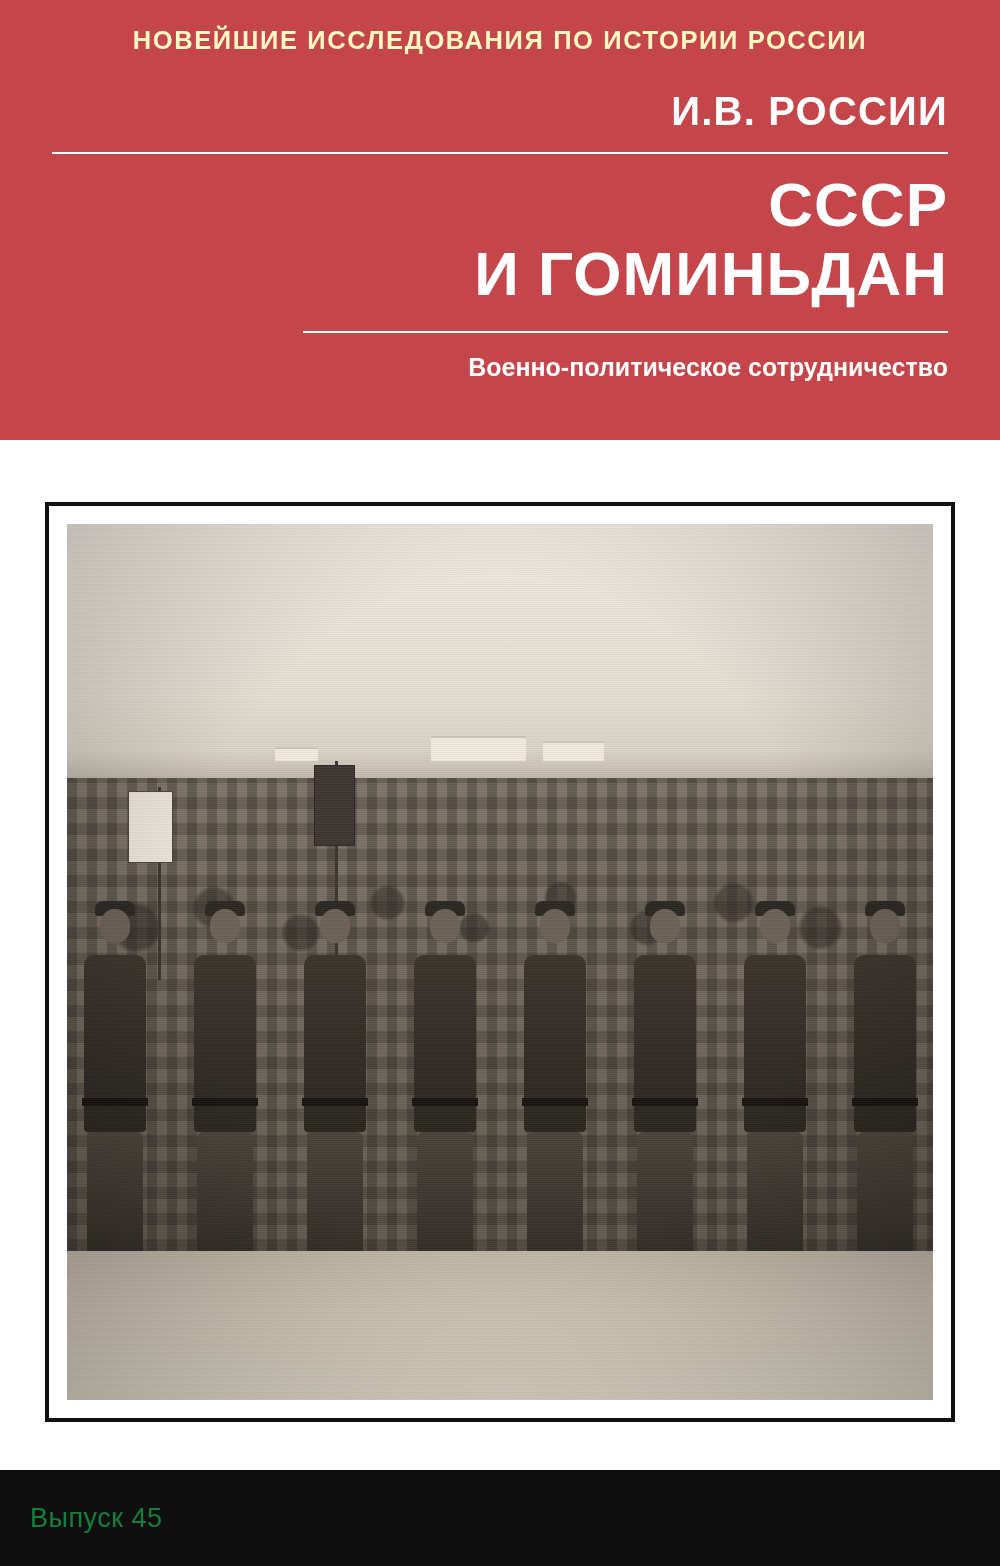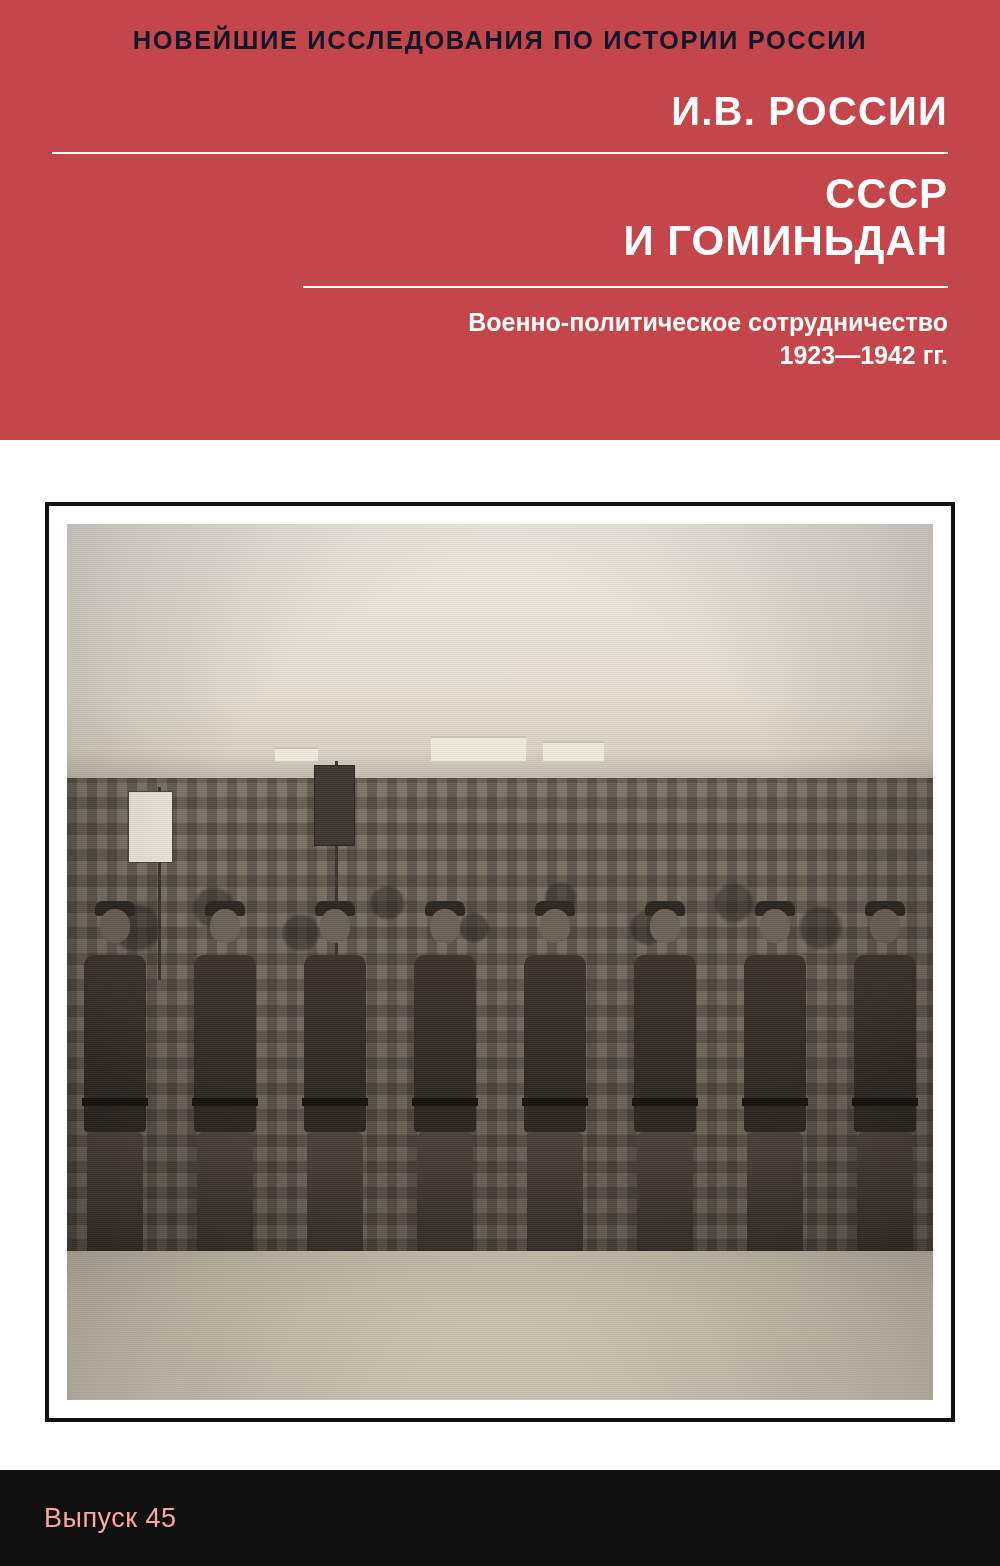--- a/index.html
+++ b/index.html
@@ -29,21 +29,21 @@
     width: 100%;
     height: 440px;
     background: #c4454a;
     box-sizing: border-box;
     padding: 26px 52px 0 52px;
     display: flex;
     flex-direction: column;
   }
 
   .series-line {
-    color: #0f172a;
+    color: #fef9c3;
     font-size: 25.5px;
     font-weight: bold;
     letter-spacing: 1.6px;
     text-align: center;
     white-space: nowrap;
     line-height: 1.1;
   }
 
   .title-block {
     margin-top: 36px;
@@ -59,21 +59,21 @@
   }
 
   .rule {
     height: 2px;
     background: #ffffff;
     margin: 20px 0 16px auto;
     width: 100%;
   }
 
   .book-title {
-    font-size: 42px;
+    font-size: 62px;
     font-weight: bold;
     letter-spacing: 1px;
     line-height: 1.12;
     text-transform: uppercase;
   }
   .book-title .line2 { display: block; }
 
   .rule2 {
     height: 2px;
     background: #ffffff;
@@ -262,26 +262,26 @@
     inset: 0;
     background: radial-gradient(ellipse at 50% 45%, rgba(0,0,0,0) 50%, rgba(0,0,0,.22) 100%);
     pointer-events: none;
   }
 
   
   .bottom-band {
     width: 100%;
     height: 96px;
     background: #0f0f0f;
-    color: #fca5a5;
+    color: #15803d;
     display: flex;
     align-items: center;
     justify-content: space-between;
     box-sizing: border-box;
-    padding: 0 44px;
+    padding: 0 30px;
   }
   .issue {
     font-size: 27px;
     letter-spacing: .5px;
   }
   .publisher {
     position: relative;
     font-size: 35px;
     font-weight: bold;
     letter-spacing: .5px;
@@ -311,21 +311,20 @@
 
       <div class="book-title">
         <span>СССР</span>
         <span class="line2">И ГОМИНЬДАН</span>
       </div>
 
       <div class="rule2"></div>
 
       <div class="subtitle">
         <span>Военно-политическое сотрудничество</span>
-        <span class="sub2">1923—1942 гг.</span>
       </div>
     </div>
   </div>
 
   <div class="photo-area">
     <div class="photo-frame">
       <div class="photo">
         <div class="sky"></div>
         <div class="horizon"></div>
 

